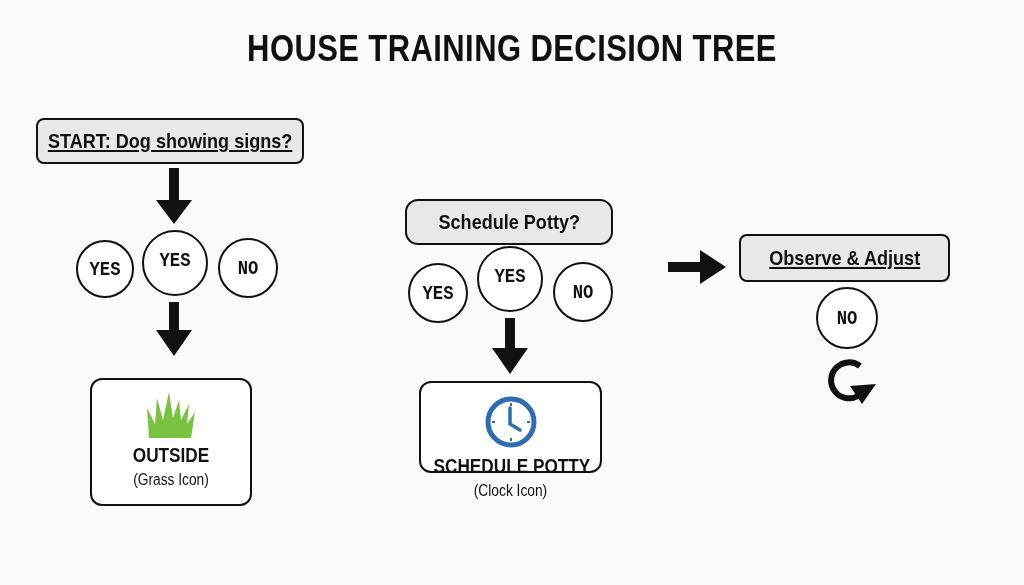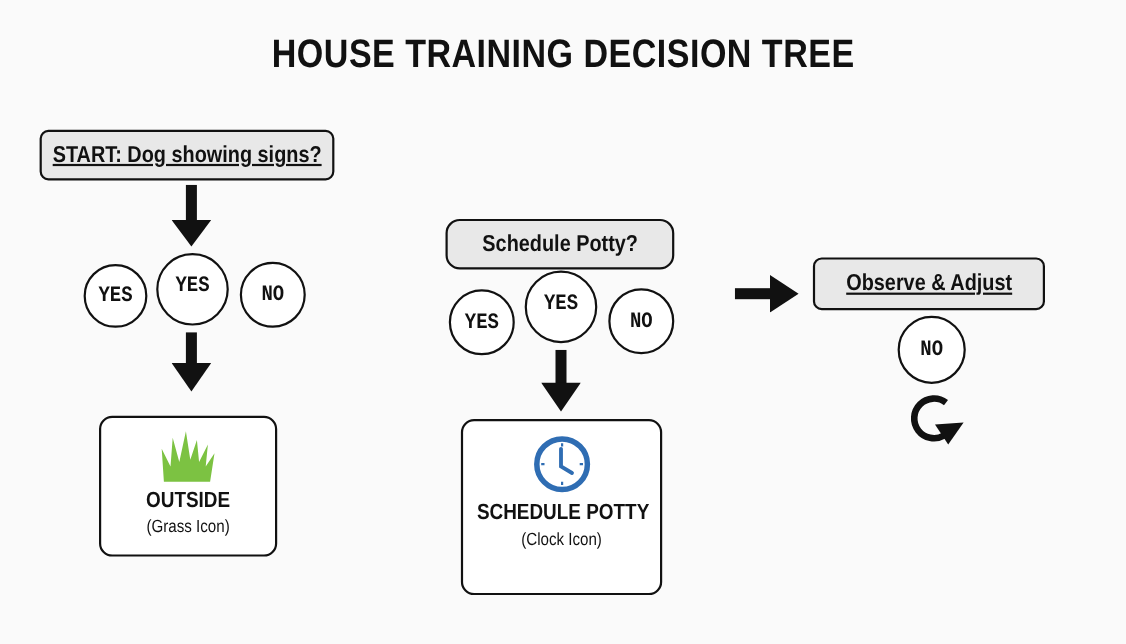--- a/index.html
+++ b/index.html
@@ -81,21 +81,21 @@
 </div>
 <div class="circle" style="left:553px; top:262px; width:60px; height:60px;">
   <span>NO</span>
 </div>
 
 <svg class="arrow" style="left:492px; top:318px;" width="36" height="58" viewBox="0 0 36 58">
   <rect x="13" y="0" width="10" height="34" fill="#111"></rect>
   <polygon points="0,30 36,30 18,56" fill="#111"></polygon>
 </svg>
 
-<div class="rbox" style="left:419px; top:381px; width:183px; height:160px;">
+<div class="rbox" style="left:419px; top:381px; width:183px; height:92px;">
   <svg width="54" height="54" viewBox="0 0 54 54" style="display:block; margin:12px auto 6px;">
     <circle cx="27" cy="27" r="23" fill="#fff" stroke="#2f6db3" stroke-width="5"></circle>
     <g stroke="#2f6db3" stroke-width="2">
       <line x1="27" y1="8" x2="27" y2="11"></line>
         <line x1="27" y1="43" x2="27" y2="46"></line>
       <line x1="8" y1="27" x2="11" y2="27"></line>
         <line x1="43" y1="27" x2="46" y2="27"></line>
     </g>
     <polyline points="26,13 26,29 36,35" fill="none" stroke="#2f6db3" stroke-width="3.5" stroke-linecap="round"></polyline>
   </svg>

